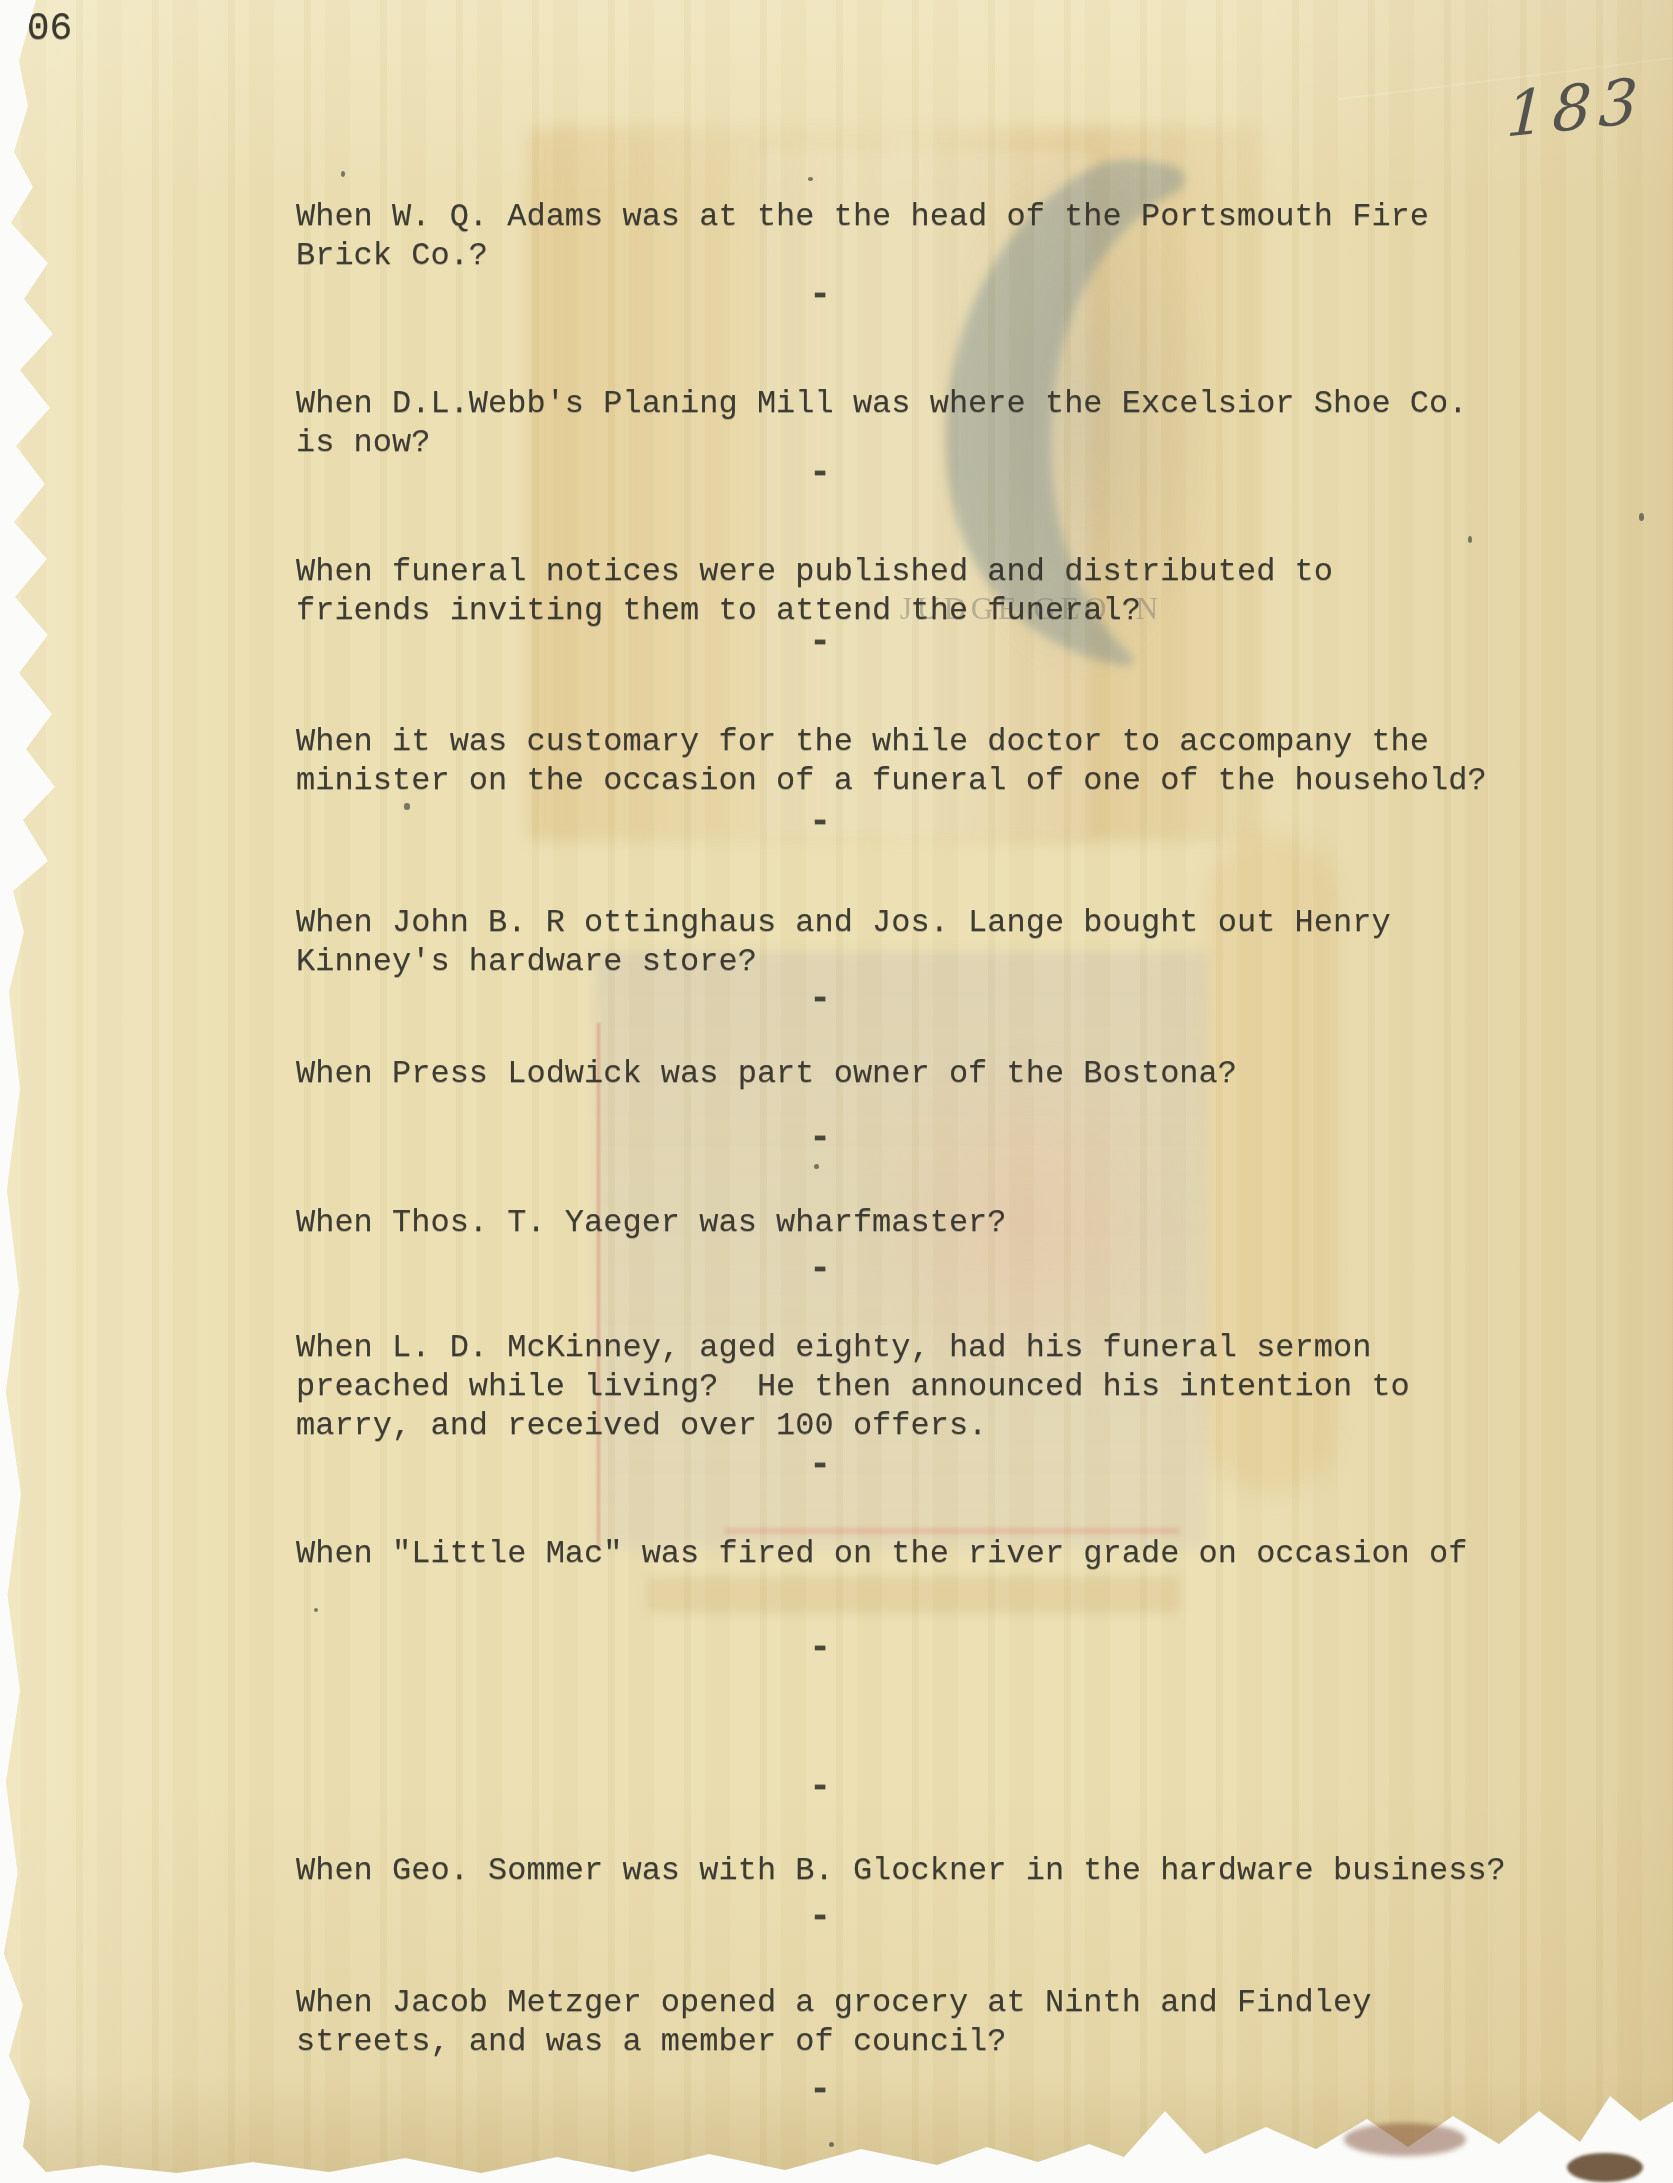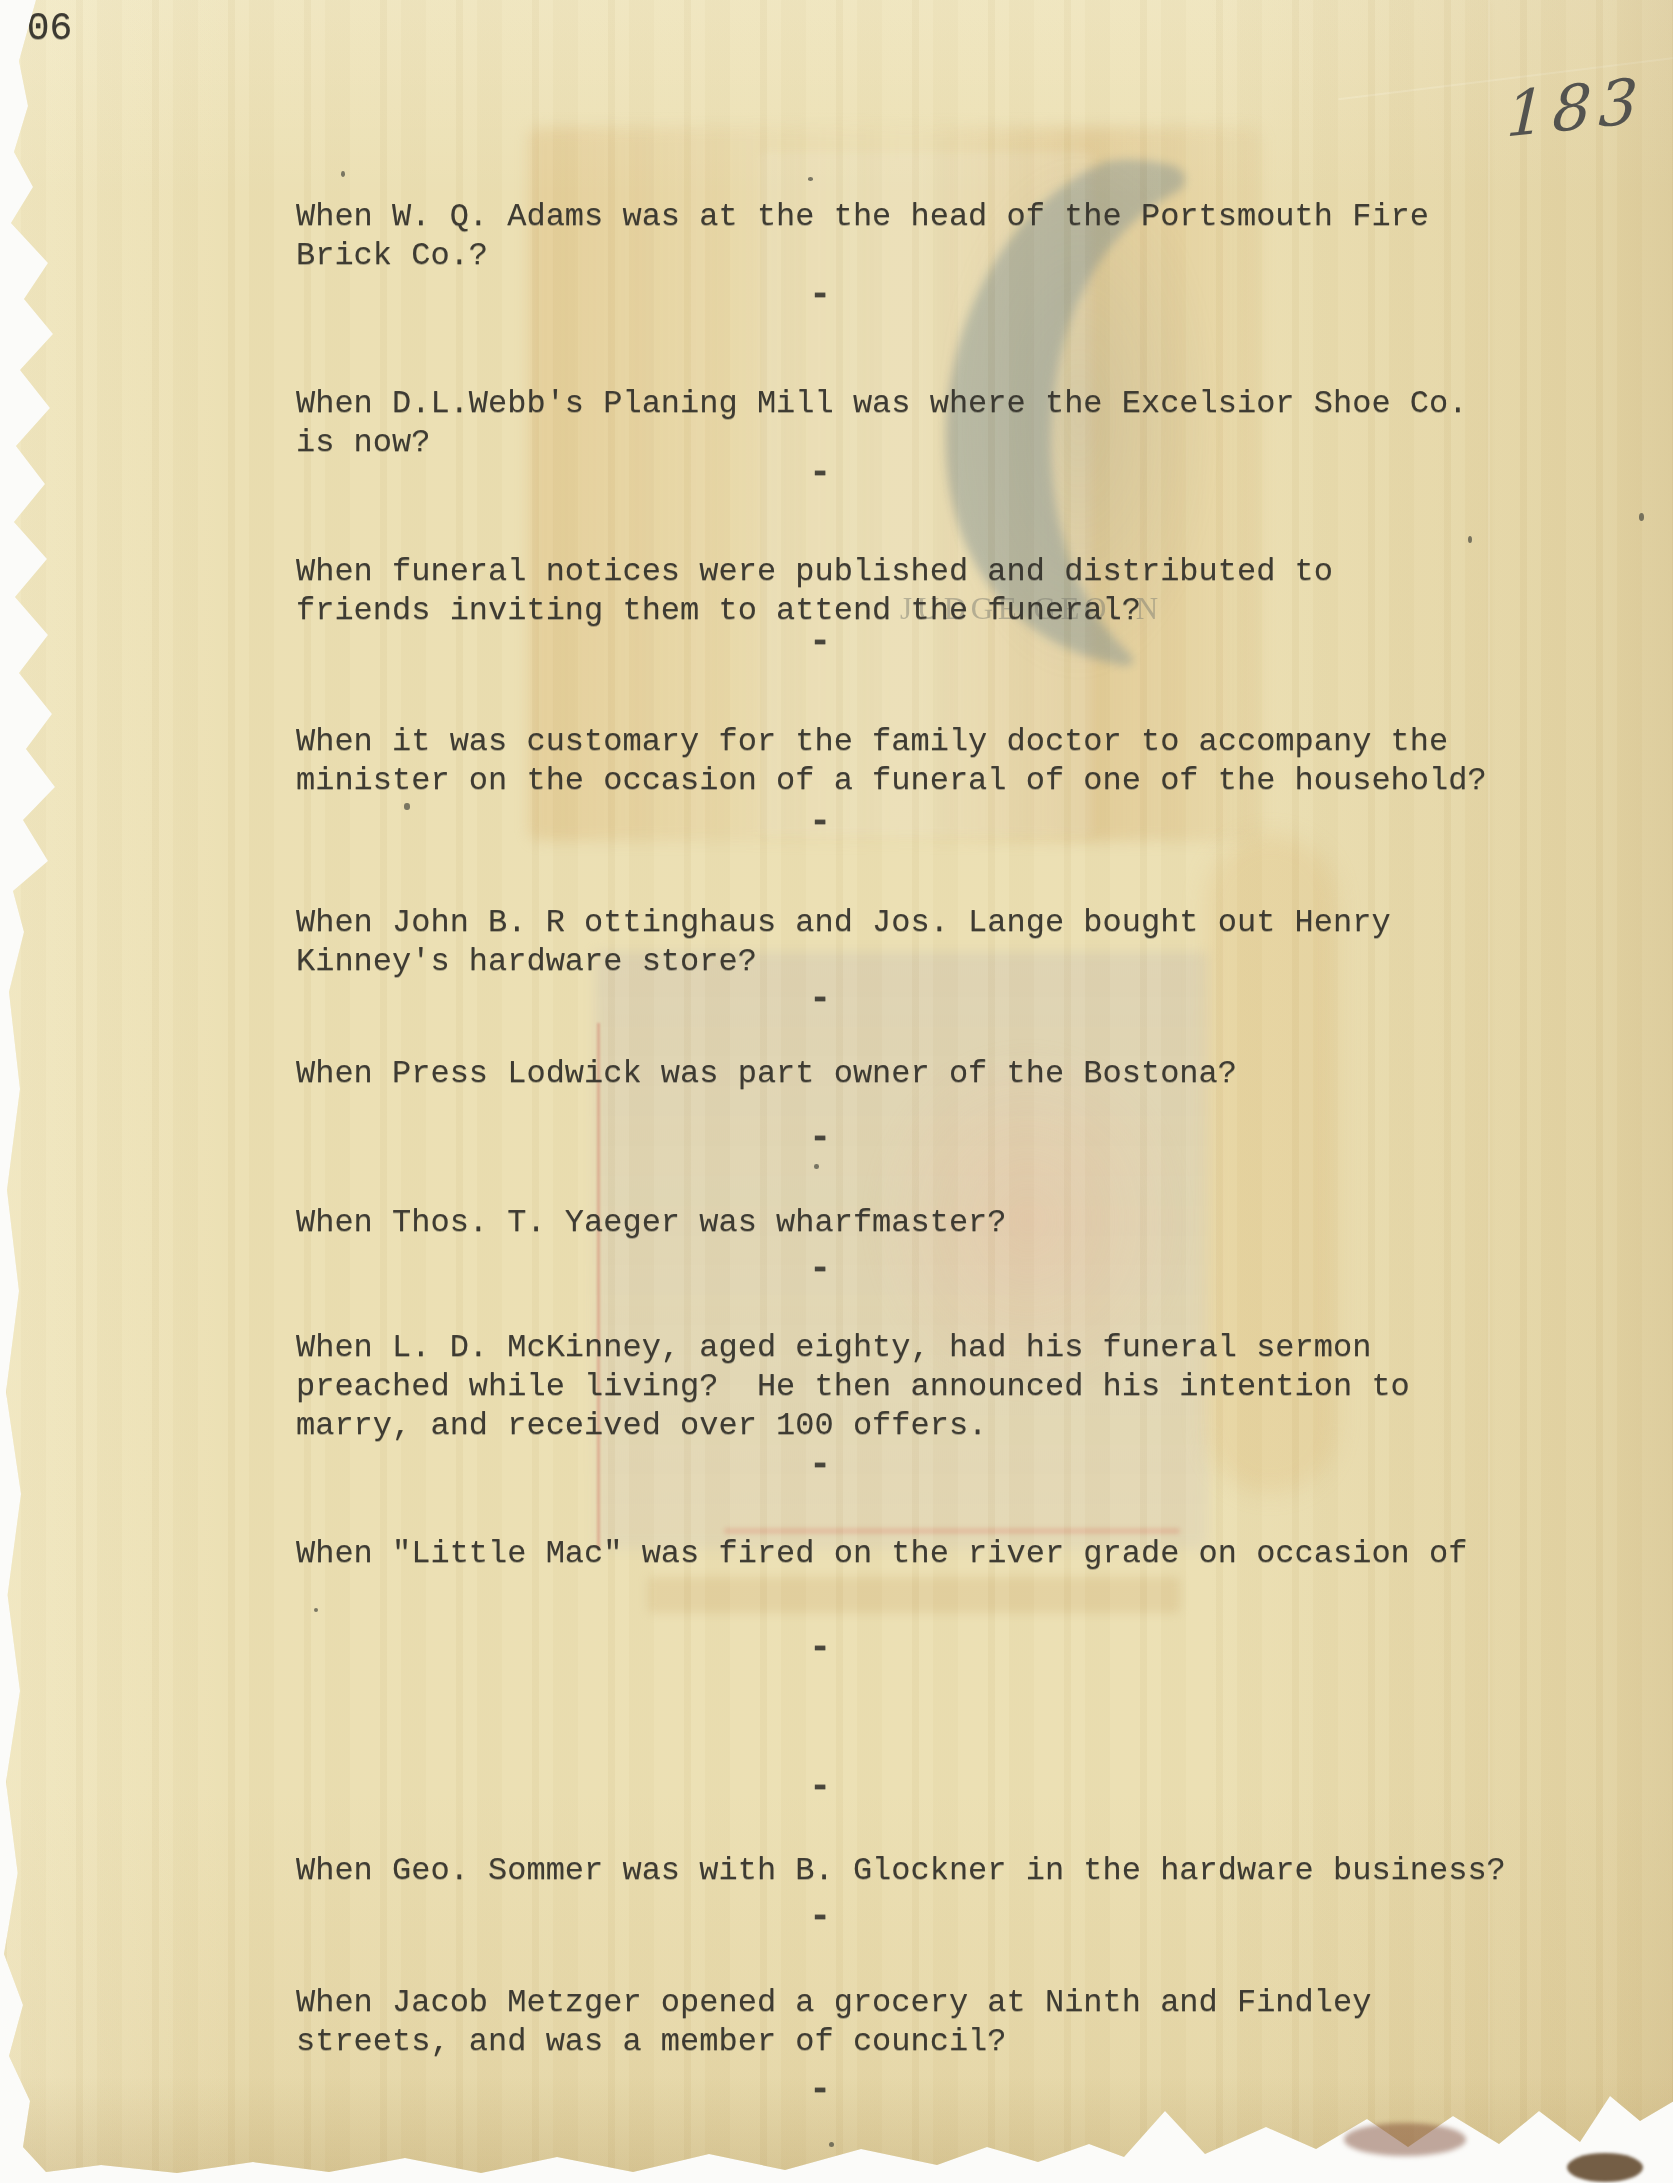--- a/index.html
+++ b/index.html
@@ -157,21 +157,21 @@
   </div>
   <div class="typed" style="top:552px">
     <span class="line">When funeral notices were published and distributed to</span>
     <span class="line">friends inviting them to attend the funeral?</span>
   </div>
   <div class="typed" style="top:384px">
     <span class="line">When D.L.Webb's Planing Mill was where the Excelsior Shoe Co.</span>
     <span class="line">is now?</span>
   </div>
   <div class="typed" style="top:722px">
-    <span class="line">When it was customary for the family doctor to accompany the</span>
+    <span class="line">When it was customary for the while doctor to accompany the</span>
     <span class="line">minister on the occasion of a funeral of one of the household?</span>
   </div>
   <div class="typed" style="top:903px">
     <span class="line">When John B. R ottinghaus and Jos. Lange bought out Henry</span>
     <span class="line">Kinney's hardware store?</span>
   </div>
   <div class="typed" style="top:1054px">
     <span class="line">When Press Lodwick was part owner of the Bostona?</span>
   </div>
   <div class="typed" style="top:1203px">

